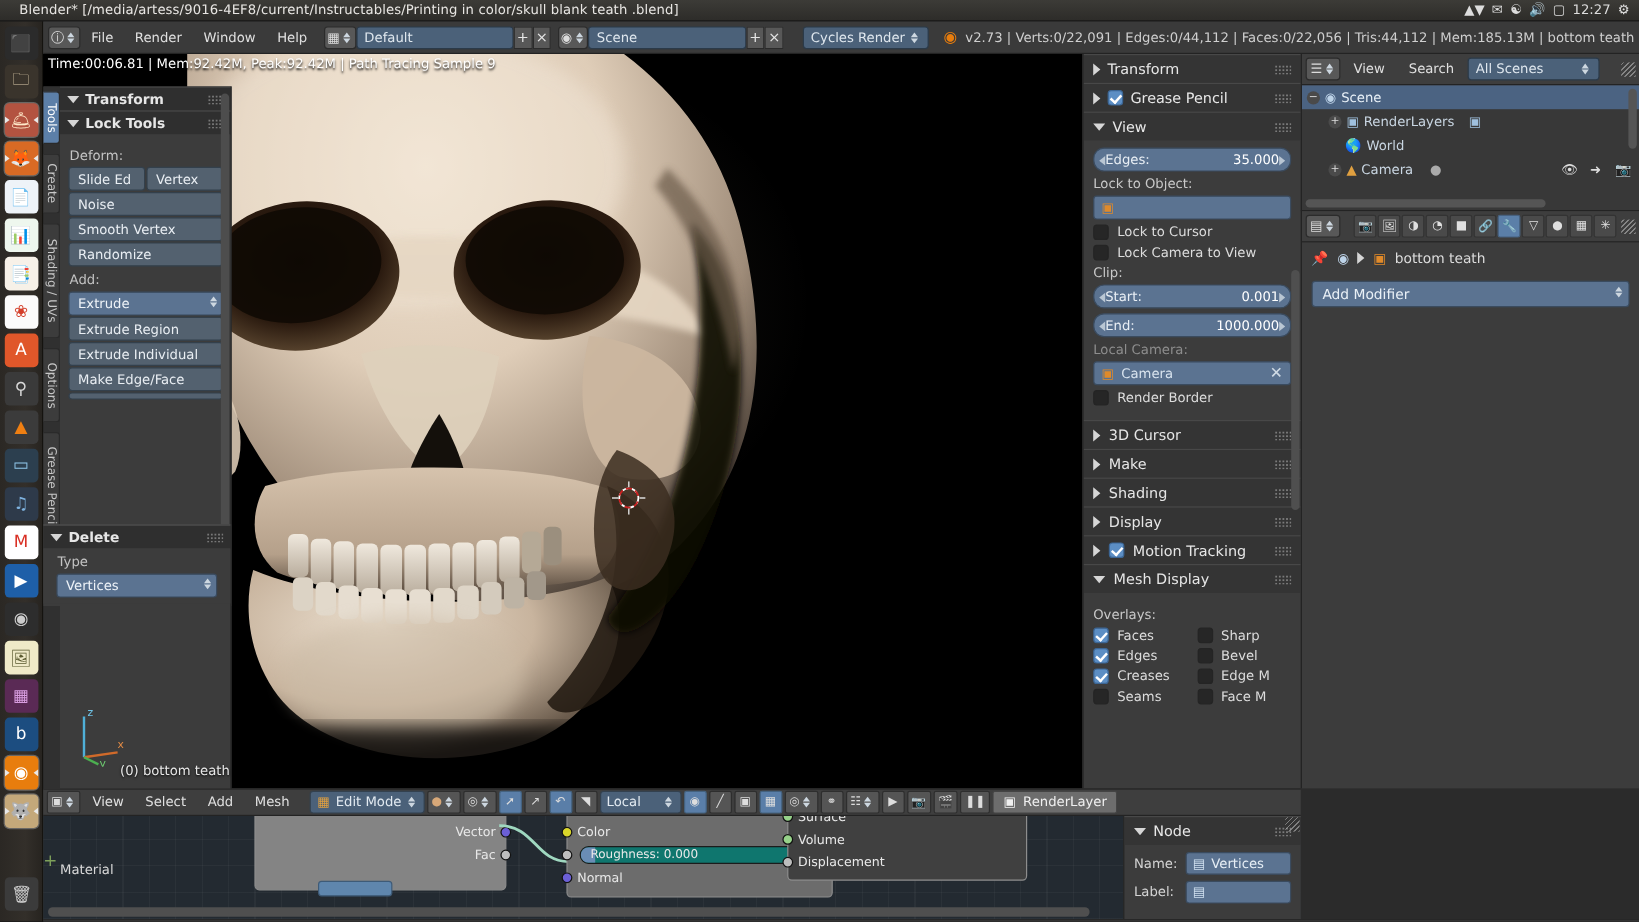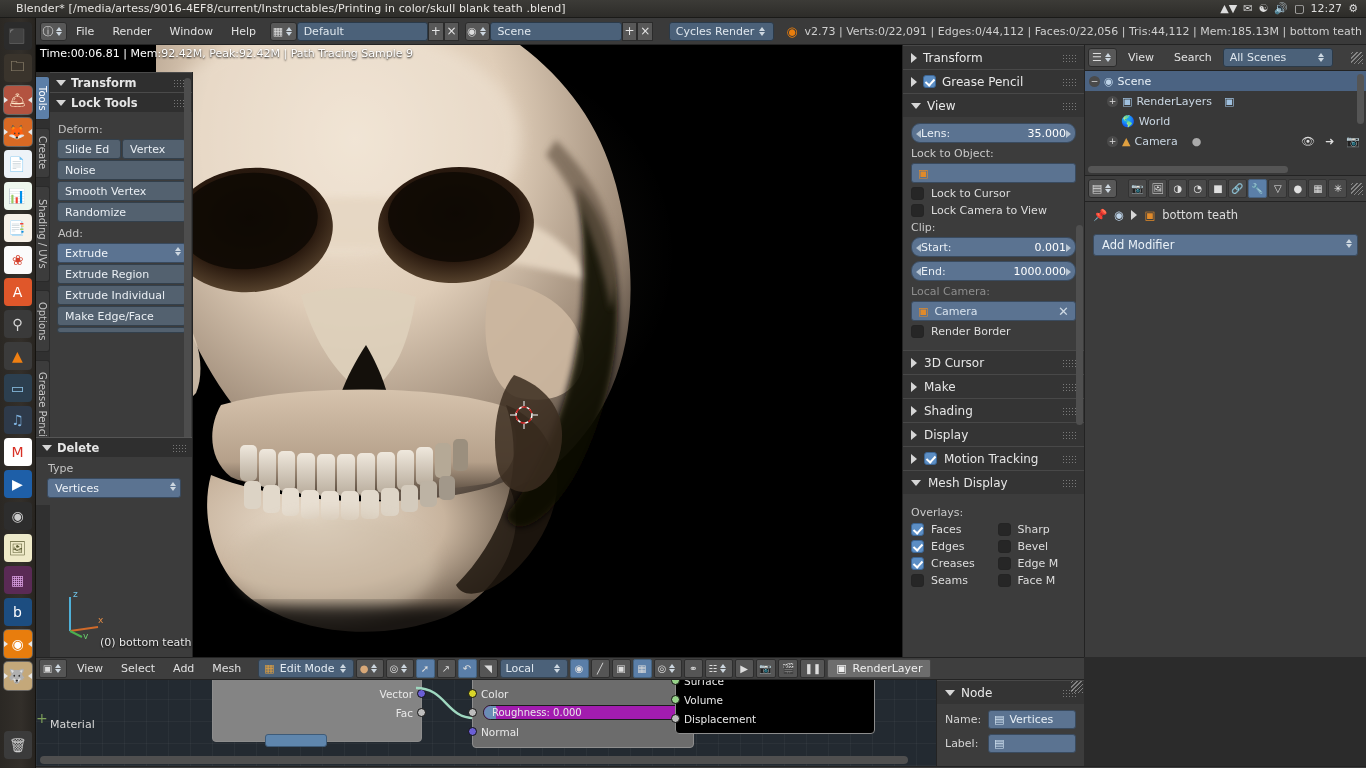--- a/index.html
+++ b/index.html
@@ -299,21 +299,21 @@
   .sock.l { left:-5px; } .sock.r { right:-5px; }
   .ne-scroll {
     position:absolute; left:4px; bottom:2px; width:868px; height:8px;
     background:#4f4f4f; border-radius:5px;
   }
   .ne-vscroll {
     position:absolute; right:3px; top:6px; width:8px; height:55px;
     background:#4f4f4f; border-radius:5px;
   }
   .roughfield {
-    height:15px; border-radius:8px; background:#a21caf; border:1px solid #1b1b1b;
+    height:15px; border-radius:8px; background:#0f766e; border:1px solid #1b1b1b;
     display:flex;align-items:center; padding:0 8px; font-size:10px; color:#e8e8e8;
     position:relative; overflow:hidden;
   }
   .roughfield:before{content:"";position:absolute;left:0;top:0;bottom:0;width:12px;background:#6a8db5;}
 
   
   #node-npanel {
     position:absolute; left:900px; top:662px; width:148px; height:86px;
     background:#3c3c3c; border-left:1px solid #232323;
   }
@@ -656,21 +656,21 @@
       </div>
       <div class="np-hdr">
         <span class="tri-open"></span>
         <span>View</span>
         <span class="grip"></span>
       </div>
 
       <div class="np-body">
         <div class="numfield">
           <span class="nf-l"></span>
-          <span class="lab">Lens:</span>
+          <span class="lab">Edges:</span>
           <span class="val">35.000</span>
           <span class="nf-r"></span>
         </div>
         <div class="np-label">Lock to Object:</div>
         <div class="objfield">
           <span style="color:#e08a2a;">▣</span>
           <span></span>
         </div>
         <div class="chkrow">
           <span class="chk"></span>
@@ -982,21 +982,21 @@
           <div class="roughfield" style="width:100%;margin-left:2px;">
             <span style="position:relative;z-index:2;">Roughness: 0.000</span>
           </div>
         </div>
         <div class="ndrow">
           <span class="sock l" style="background:#6b5fd6;"></span>
           <span>Normal</span>
         </div>
       </div>
 
-      <div class="nd" style="left:639px;top:-10px;width:200px;height:64px;background:#000000;">
+      <div class="nd" style="left:620px;top:-10px;width:200px;height:64px;background:#404040;">
         <div class="ndrow">
           <span class="sock l" style="background:#97d38a;"></span>
           <span>Surface</span>
         </div>
         <div class="ndrow">
           <span class="sock l" style="background:#97d38a;"></span>
           <span>Volume</span>
         </div>
         <div class="ndrow">
           <span class="sock l" style="background:#bdbdbd;"></span>

